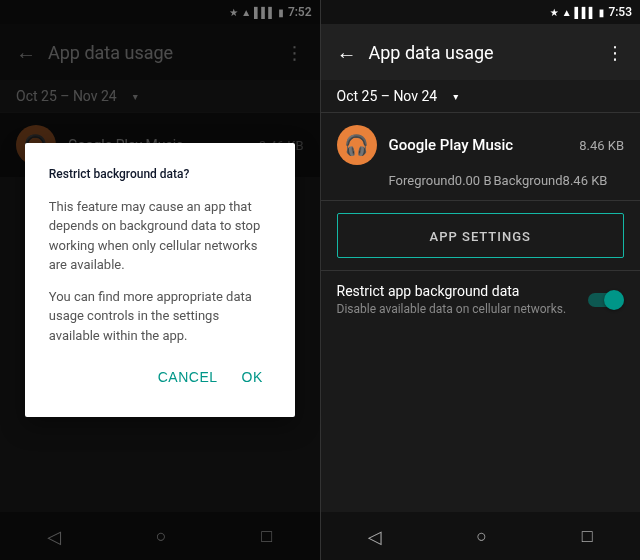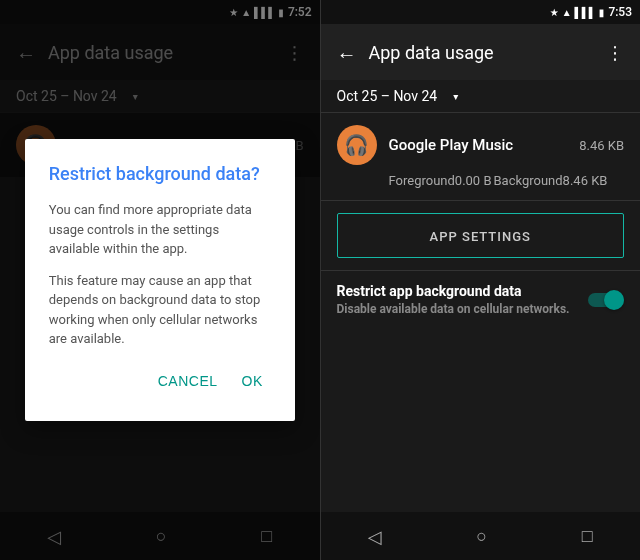--- a/index.html
+++ b/index.html
@@ -143,23 +143,23 @@
       z-index: 10;
     }
     .dialog {
       background: #fff;
       border-radius: 2px;
       width: 270px;
       padding: 24px;
       box-shadow: 0 8px 24px rgba(0,0,0,0.4);
     }
     .dialog-title {
-      font-size: 18px;
+      font-size: 12px;
       font-weight: 500;
-      color: #3b82f6;
+      color: #0f172a;
       margin-bottom: 16px;
     }
     .dialog-body {
       font-size: 13px;
       color: #555;
       line-height: 1.5;
       margin-bottom: 16px;
     }
     .dialog-body p + p {
       margin-top: 12px;
@@ -236,21 +236,20 @@
       font-weight: 500;
       letter-spacing: 1px;
     }
 
     .restrict-row {
       display: flex;
       align-items: center;
       padding: 12px 16px;
       gap: 12px;
       border-top: 1px solid #333;
-      font-weight: bold;
     }
     .restrict-text-col {
       flex: 1;
     }
     .restrict-title {
       color: #fff;
       font-size: 14px;
       margin-bottom: 2px;
     }
     .restrict-subtitle {
@@ -340,22 +339,22 @@
       <span class="headphones-icon">🎧</span>
     </div>
     <span class="app-name">Google Play Music</span>
     <span class="app-data">8.46 KB</span>
   </div>
 
   <div class="dialog-overlay">
     <div class="dialog">
       <div class="dialog-title">Restrict background data?</div>
       <div class="dialog-body">
+        <p>This feature may cause an app that depends on background data to stop working when only cellular networks are available.</p>
         <p>You can find more appropriate data usage controls in the settings available within the app.</p>
-        <p>This feature may cause an app that depends on background data to stop working when only cellular networks are available.</p>
       </div>
       <div class="dialog-actions">
         <button class="dialog-btn">CANCEL</button>
         <button class="dialog-btn">OK</button>
       </div>
     </div>
   </div>
 
   <div class="nav-bar">
     <span class="nav-icon">◁</span>

